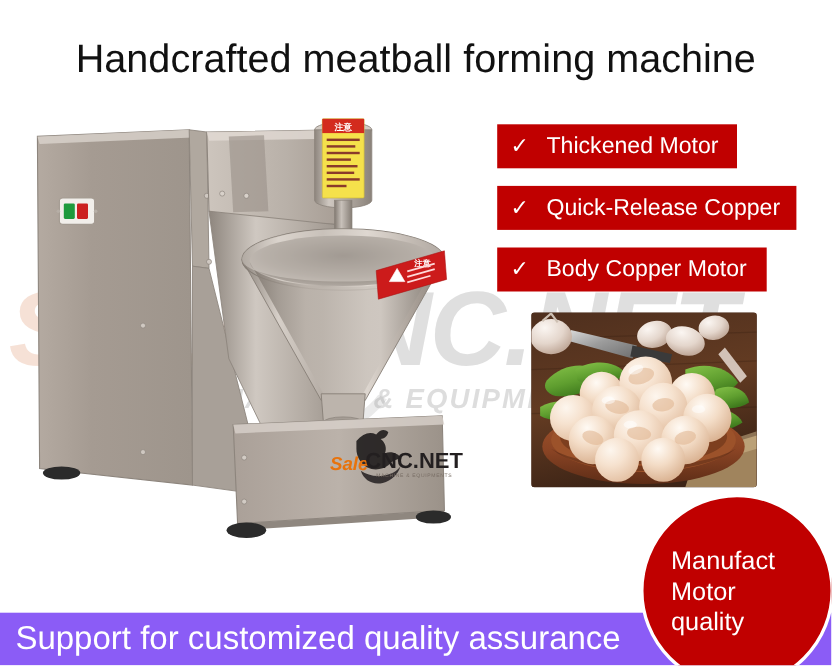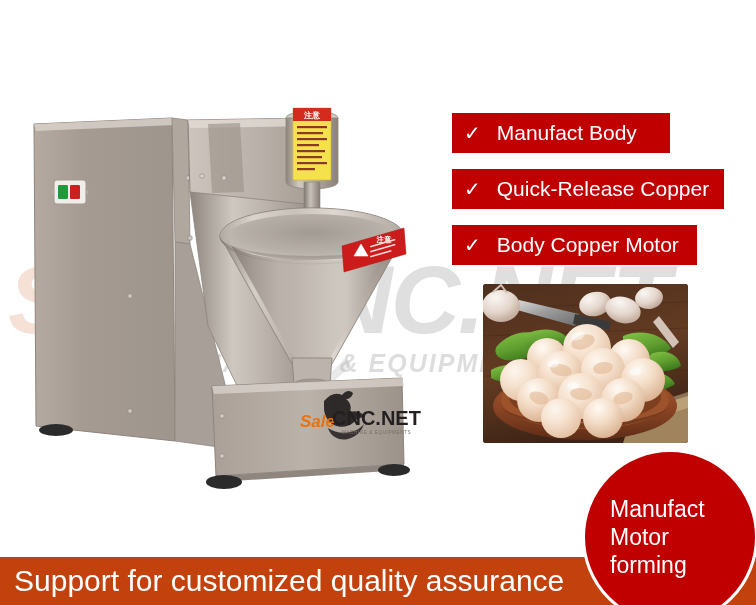--- a/index.html
+++ b/index.html
@@ -149,21 +149,21 @@
     word-break: break-all;
   }
 
   
   .bottombar {
     position: absolute;
     left: 0;
     top: 557px;
     width: 756px;
     height: 48px;
-    background: #c2410c;
+    background: #8b5cf6;
     z-index: 7;
   }
   .bottombar .btext {
     position: absolute;
     left: 14px;
     top: 7px;
     color: #ffffff;
     font-size: 30px;
     white-space: nowrap;
   }
@@ -184,20 +184,21 @@
 <div id="page">
 
   <div class="watermark">
     <div class="wm-swirl"></div>
     <div class="wm-main">
       <span class="wm-sale">SALE</span><span class="wm-cnc">CNC.NET</span>
     </div>
     <div class="wm-sub">MACHINE &amp; EQUIPMENTS</div>
   </div>
 
+  <div class="title">Handcrafted meatball forming machine</div>
 
   <div class="machine">
     <svg width="432" height="400" viewBox="0 0 432 400" xmlns="http://www.w3.org/2000/svg">
       <defs>
         <linearGradient id="steelSide" x1="0" y1="0" x2="1" y2="0">
           <stop offset="0%" stop-color="#b4aaa1"></stop>
           <stop offset="35%" stop-color="#a59b92"></stop>
           <stop offset="100%" stop-color="#9e958c"></stop>
         </linearGradient>
         <linearGradient id="steelTop" x1="0" y1="0" x2="1" y2="0">
@@ -359,21 +360,21 @@
         <ellipse cx="44" cy="334" rx="17" ry="6" fill="#2b2b2b"></ellipse>
         <ellipse cx="212" cy="386" rx="18" ry="7" fill="#2b2b2b"></ellipse>
         <ellipse cx="382" cy="374" rx="16" ry="6" fill="#2b2b2b"></ellipse>
       </g>
     </svg>
   </div>
 
   <div class="features">
     <div class="feature f-w1">
       <span class="check">✓</span>
-      <span class="flabel">Manufact Body</span>
+      <span class="flabel">Thickened Motor</span>
     </div>
     <div class="feature f-w2">
       <span class="check">✓</span>
       <span class="flabel">Quick-Release Copper</span>
     </div>
     <div class="feature f-w3">
       <span class="check">✓</span>
       <span class="flabel">Body Copper Motor</span>
     </div>
   </div>
@@ -492,21 +493,21 @@
           <ellipse cx="90" cy="102" rx="6" ry="3.5"></ellipse>
         </g>
       </g>
     </svg>
   </div>
 
   <div class="badge">
     <div class="badge-text">
       <div>Manufact</div>
       <div>Motor</div>
-      <div>forming</div>
+      <div>quality</div>
     </div>
   </div>
 
   <div class="bottombar">
     <div class="btext">Support for customized quality assurance</div>
   </div>
 
 </div>
 
 </body></html>

